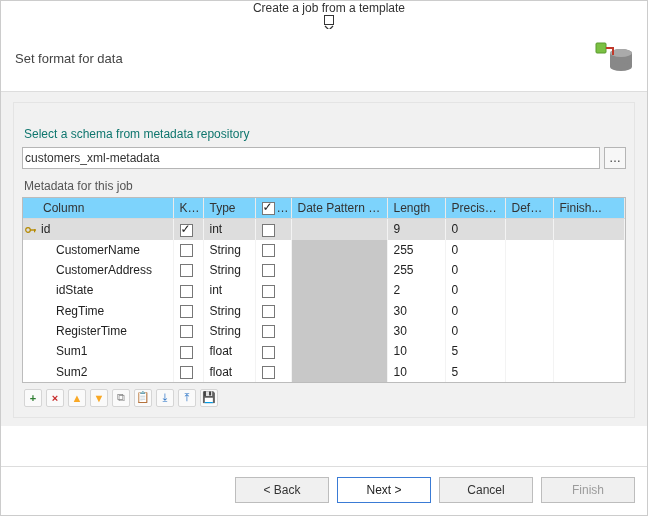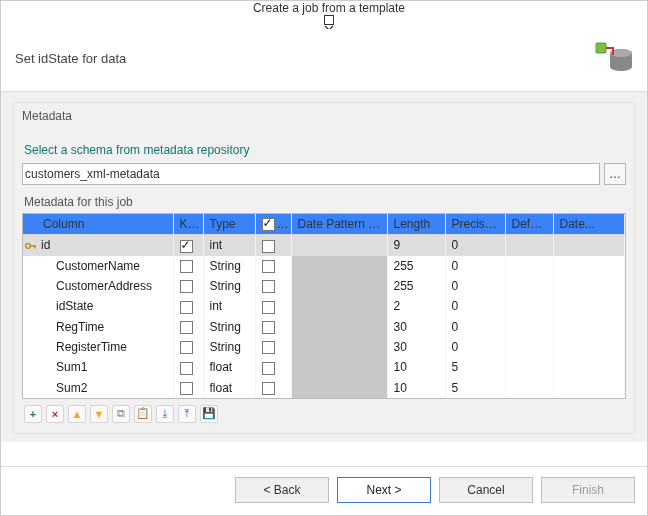--- a/index.html
+++ b/index.html
@@ -23,21 +23,21 @@
   .schema-prompt { font-size:12px; color:#0f766e; margin:20px 2px 6px; }
   .schema-row { display:flex; gap:4px; margin-bottom:10px; }
   .schema-input { flex:1; height:22px; border:1px solid #b5b5b5; background:#fff; padding:0 2px; font-size:12px; color:#333; }
   .dots-btn { width:22px; height:22px; border:1px solid #b5b5b5; background:#f7f7f7; display:flex; align-items:center; justify-content:center; font-size:12px; color:#333; }
   .subgroup-title { font-size:12px; color:#555; margin:6px 2px 4px; }
 
   
   .table-wrap { background:#fff; border:1px solid #bcbcbc; }
   table { width:100%; border-collapse:collapse; table-layout:fixed; font-size:12px; }
   th, td { padding:3px 6px; text-align:left; height:20px; vertical-align:middle; overflow:hidden; white-space:nowrap; text-overflow:ellipsis; }
-  thead th { background:#3b82f6; border-bottom:1px solid #d8d8d8; border-right:1px solid #eaeaea; font-weight:400; color:#333; }
+  thead th { background:#7dd3fc; border-bottom:1px solid #d8d8d8; border-right:1px solid #eaeaea; font-weight:400; color:#333; }
   tbody td { border-right:1px solid #f3f3f3; }
   tbody tr.sel { background:#ddd; }
   .cb { display:inline-block; width:13px; height:13px; border:1px solid #777; background:#fff; position:relative; vertical-align:middle; }
   .cb.checked::after { content:"✓"; position:absolute; top:-3px; left:0; font-size:12px; color:#222; }
   .greycell { background:#c8c8c8; }
   .keyicon { display:inline-block; width:12px; height:10px; margin-right:4px; vertical-align:middle; }
   .col-indent { padding-left:20px; }
   .col-name { padding-left:33px; }
   .hdr-check .cb { margin-right:2px; }
 
@@ -76,37 +76,36 @@
         </svg>
   </div>
   <div class="tb-btn">
     <svg width="10" height="10">
           <path d="M1 1 L9 9 M9 1 L1 9" stroke="#333" stroke-width="1.2"></path>
         </svg>
   </div>
 </div>
 
 <div class="banner">
-  <div class="subtitle">Set idState for data</div>
+  <div class="subtitle">Set format for data</div>
   <div class="icon-area">
     <svg width="40" height="34">
       <ellipse cx="28" cy="12" rx="11" ry="4" fill="#888"></ellipse>
       <rect x="17" y="12" width="22" height="14" fill="#888"></rect>
       <ellipse cx="28" cy="26" rx="11" ry="4" fill="#888"></ellipse>
       <ellipse cx="28" cy="12" rx="11" ry="4" fill="#aaa"></ellipse>
       <rect x="3" y="2" width="10" height="10" rx="1" fill="#7bc043" stroke="#5a9a2e"></rect>
       <path d="M13 7 L20 7 L20 14" fill="none" stroke="#c1392b" stroke-width="2"></path>
     </svg>
   </div>
 </div>
 
 <div class="content-area">
   <div class="content">
     <div class="groupbox">
-      <div class="group-title">Metadata</div>
 
       <div class="schema-prompt">Select a schema from metadata repository</div>
       <div class="schema-row">
         <input class="schema-input" type="text" value="customers_xml-metadata" style="">
         <div class="dots-btn">
           <span>…</span>
         </div>
       </div>
 
       <div class="subgroup-title">Metadata for this job</div>
@@ -127,21 +126,21 @@
           <thead>
             <tr>
               <th class="col-indent">Column</th>
               <th>Key</th>
               <th>Type</th>
               <th class="hdr-check"><span class="cb checked"></span> <span>N...</span></th>
               <th>Date Pattern (...</th>
               <th>Length</th>
               <th>Precision</th>
               <th>Default</th>
-              <th>Date...</th>
+              <th>Finish...</th>
             </tr>
           </thead>
           <tbody id="tbody">
                 <tr class="sel">
                   <td style="padding-left: 2px;"><svg class="keyicon" width="12" height="10">
                       <circle cx="3" cy="5" r="2.3" fill="none" stroke="#b58900" stroke-width="1.2"></circle>
                       <rect x="5" y="4.3" width="6" height="1.4" fill="#b58900"></rect>
                       <rect x="9" y="4.3" width="1.2" height="3" fill="#b58900"></rect>
                     </svg>id</td>
                   <td><span class="cb checked"></span></td>

